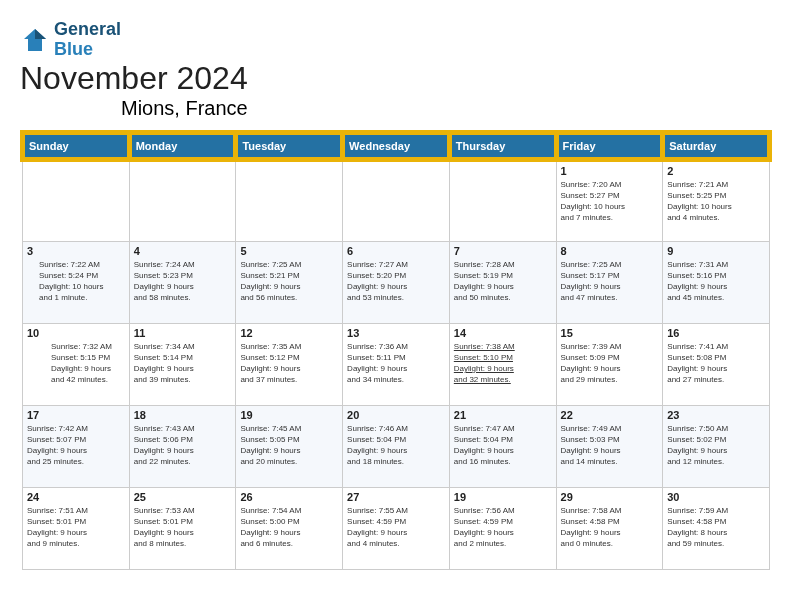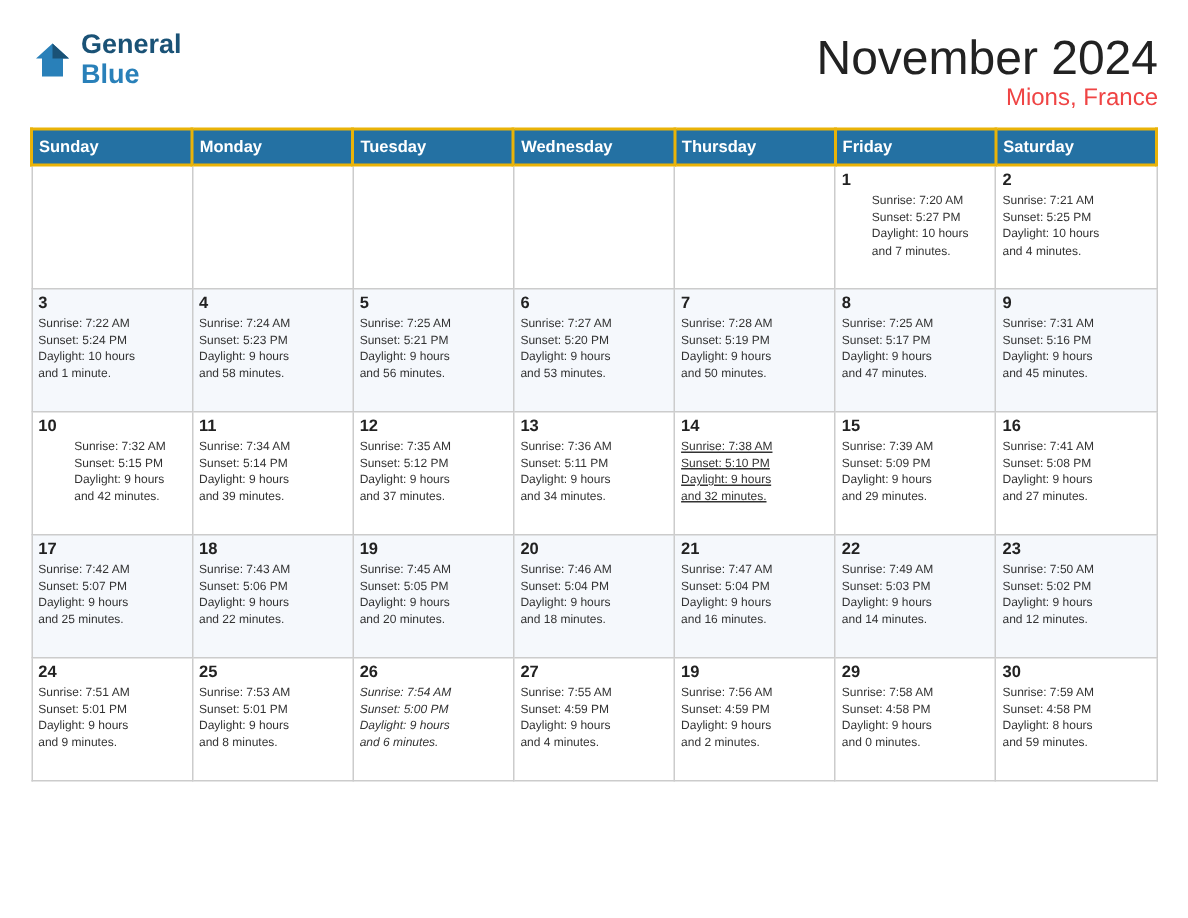--- a/index.html
+++ b/index.html
@@ -13,20 +13,21 @@
     .page {
       width: 792px;
       height: 612px;
       padding: 20px 20px 10px 20px;
     }
     .header {
       display: flex;
       justify-content: space-between;
       align-items: flex-start;
       margin-bottom: 10px;
+      flex-direction: column;
     }
     .logo {
       display: flex;
       align-items: center;
     }
     .logo-text {
       display: flex;
       flex-direction: column;
       font-size: 18px;
       font-weight: bold;
@@ -42,36 +43,36 @@
     }
     .title-block {
       text-align: right;
     }
     .month-title {
       font-size: 32px;
       color: #222;
       font-weight: normal;
     }
     .location {
-      font-size: 16px;
-      color: #ef4444;
+      font-size: 20px;
+      color: #000000;
     }
     .calendar-table {
       width: 100%;
       border-collapse: collapse;
       table-layout: fixed;
     }
     .calendar-table th {
       background-color: #2471a3;
       color: white;
       font-size: 11px;
       font-weight: bold;
       padding: 5px 4px;
       text-align: left;
-      border: 2px solid #eab308;
+      border: 5px solid #eab308;
     }
     .calendar-table td {
       vertical-align: top;
       border: 1px solid #ccc;
       padding: 3px 4px;
       font-size: 8.5px;
       height: 82px;
       background: #fff;
     }
     .calendar-table tr:nth-child(even) td {
@@ -128,37 +129,37 @@
     </thead>
     <tbody id="calendar-body">
     <tr>
           <td class="empty"></td>
           <td class="empty"></td>
           <td class="empty"></td>
           <td class="empty"></td>
           <td class="empty"></td>
           <td>
             <span class="day-num">1</span>
-            <div class="day-info" style="white-space: pre-line; margin-left: 20px;">Sunrise: 7:20 AM
+            <div class="day-info" style="white-space: pre-line;">Sunrise: 7:20 AM
 Sunset: 5:27 PM
 Daylight: 10 hours
 and 7 minutes.</div>
           </td>
           <td>
             <span class="day-num">2</span>
             <div class="day-info" style="white-space: pre-line;">Sunrise: 7:21 AM
 Sunset: 5:25 PM
 Daylight: 10 hours
 and 4 minutes.</div>
           </td>
         </tr>
         <tr>
           <td>
             <span class="day-num">3</span>
-            <div class="day-info" style="white-space: pre-line;">Sunrise: 7:22 AM
+            <div class="day-info" style="white-space: pre-line; margin-left: 12px;">Sunrise: 7:22 AM
 Sunset: 5:24 PM
 Daylight: 10 hours
 and 1 minute.</div>
           </td>
           <td>
             <span class="day-num">4</span>
             <div class="day-info" style="white-space: pre-line;">Sunrise: 7:24 AM
 Sunset: 5:23 PM
 Daylight: 9 hours
 and 58 minutes.</div>
@@ -311,21 +312,21 @@
           </td>
           <td>
             <span class="day-num">25</span>
             <div class="day-info" style="white-space: pre-line;">Sunrise: 7:53 AM
 Sunset: 5:01 PM
 Daylight: 9 hours
 and 8 minutes.</div>
           </td>
           <td>
             <span class="day-num">26</span>
-            <div class="day-info" style="white-space: pre-line; font-style: italic;">Sunrise: 7:54 AM
+            <div class="day-info" style="white-space: pre-line;">Sunrise: 7:54 AM
 Sunset: 5:00 PM
 Daylight: 9 hours
 and 6 minutes.</div>
           </td>
           <td>
             <span class="day-num">27</span>
             <div class="day-info" style="white-space: pre-line;">Sunrise: 7:55 AM
 Sunset: 4:59 PM
 Daylight: 9 hours
 and 4 minutes.</div>

